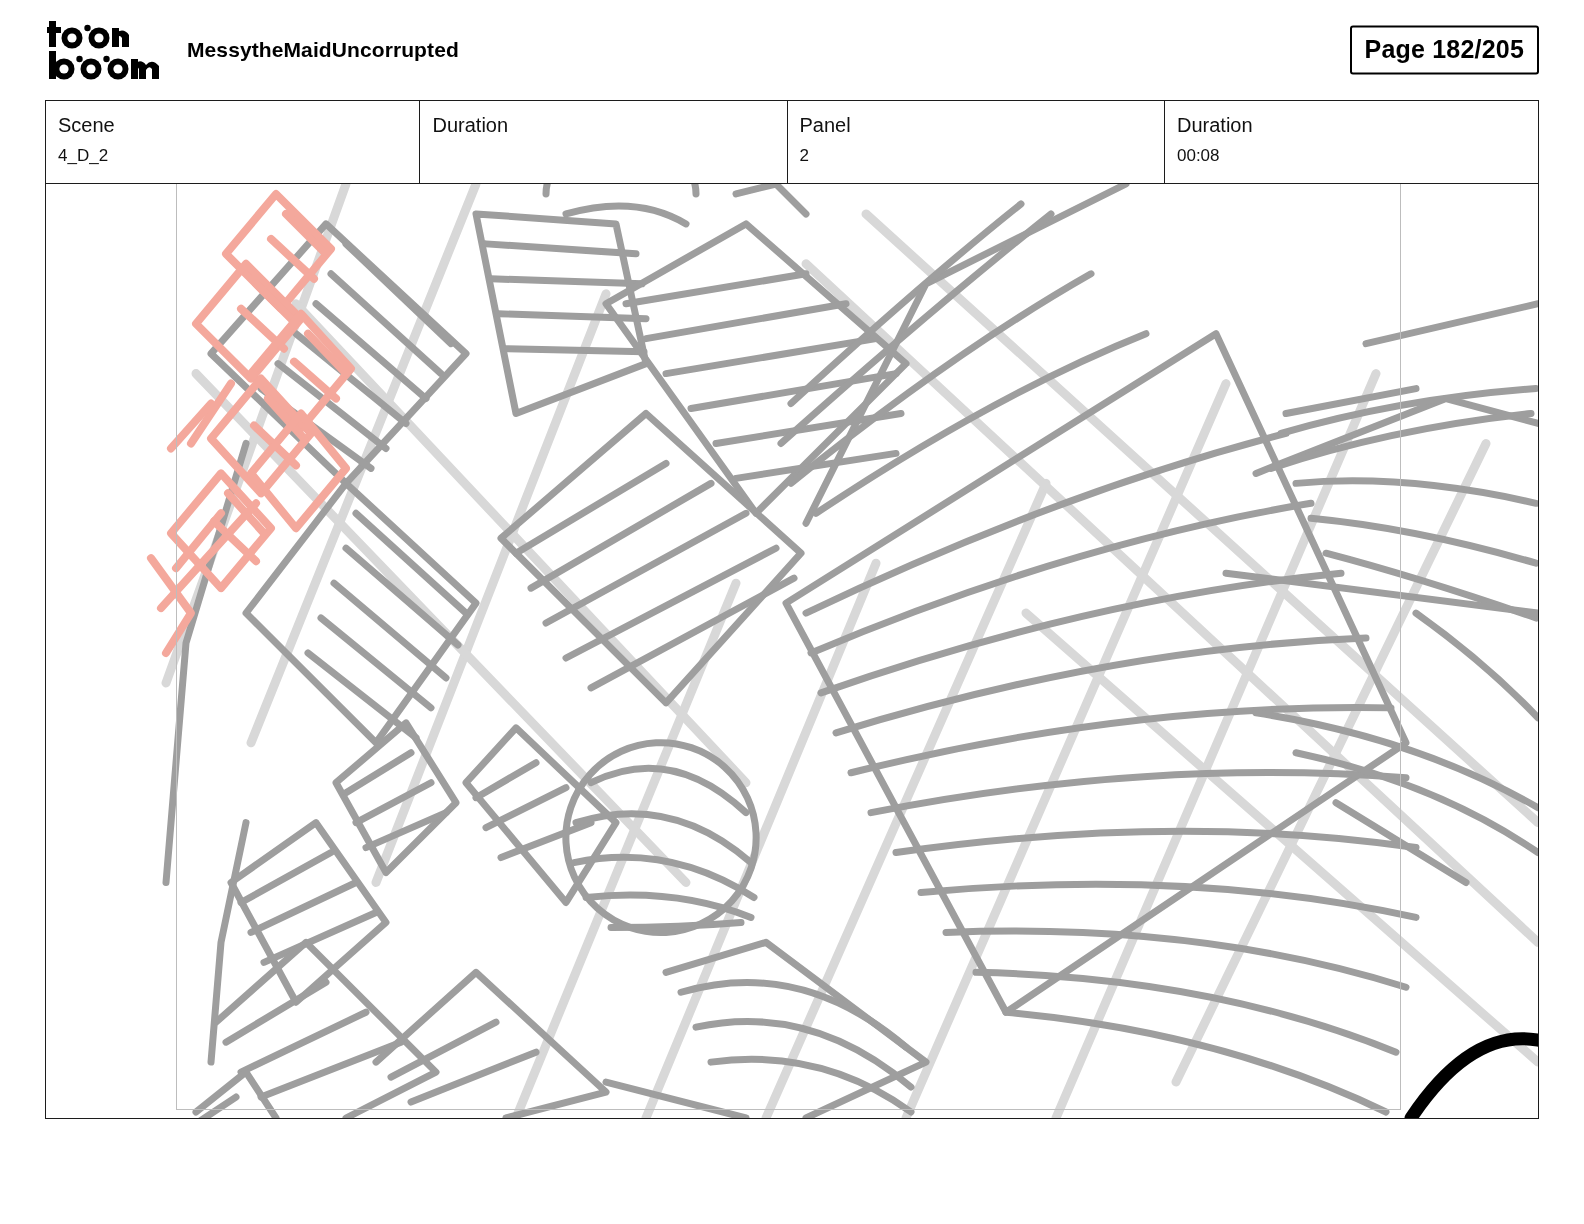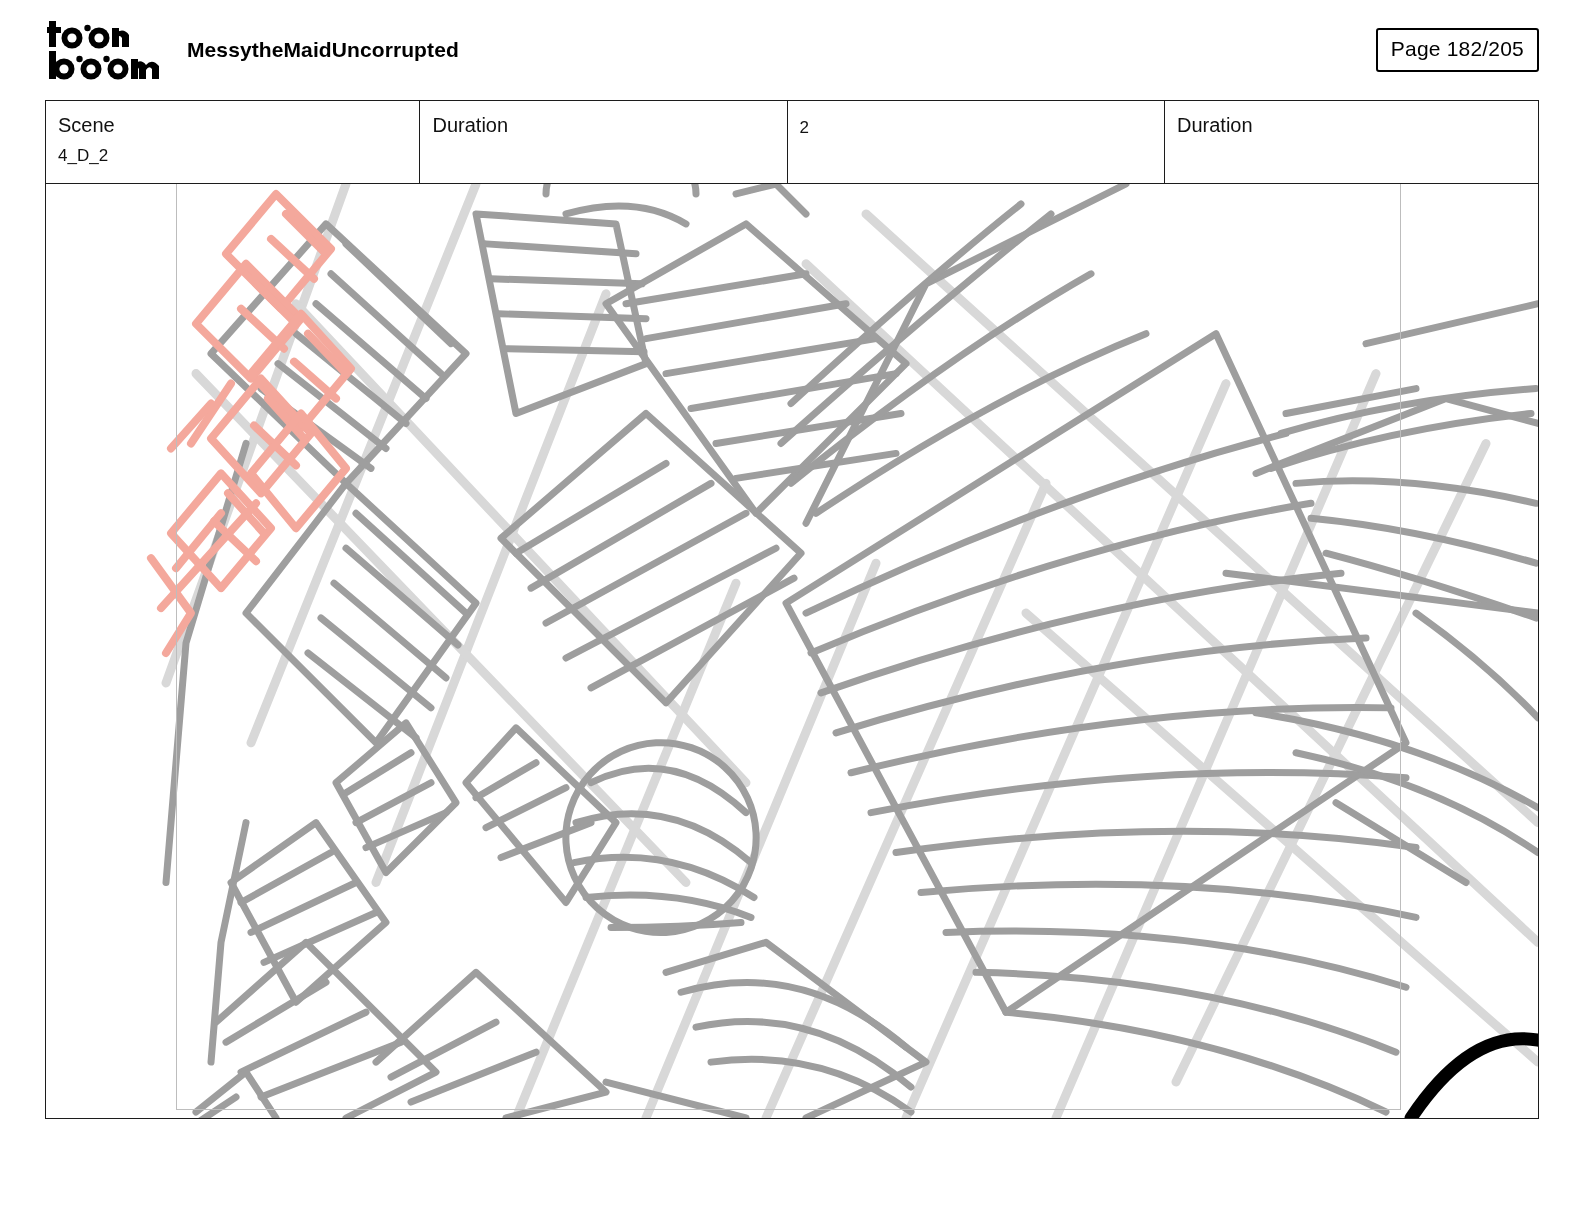--- a/index.html
+++ b/index.html
@@ -43,22 +43,22 @@
     white-space: nowrap;
   }
   .page-badge {
     position: absolute;
     right: 0;
     top: 50%;
     transform: translateY(-50%);
     border: 2px solid #000;
     border-radius: 3px;
     padding: 7px 13px 9px 13px;
-    font-size: 21px;
-    font-weight: normal;
+    font-size: 25px;
+    font-weight: bold;
     letter-spacing: 0.2px;
     background: #fff;
   }
 
   
   .meta-table {
     display: flex;
     border: 1px solid #1c1c1c;
     border-bottom: none;
     height: 83px;
@@ -153,24 +153,26 @@
 
   <div class="meta-table">
     <div class="meta-cell c1">
       <div class="meta-label">Scene</div>
       <div class="meta-value">4_D_2</div>
     </div>
     <div class="meta-cell c2">
       <div class="meta-label">Duration</div>
     </div>
     <div class="meta-cell c3">
+      <div class="meta-label">Panel</div>
       <div class="meta-value">2</div>
     </div>
     <div class="meta-cell c4">
       <div class="meta-label">Duration</div>
+      <div class="meta-value">00:08</div>
     </div>
   </div>
 
   <div class="panel-frame">
     <svg viewBox="0 0 1492 936" preserveAspectRatio="none">
 
       <g stroke="#d8d8d8" stroke-width="9" fill="none" stroke-linecap="round">
         <path d="M120 500 L300 0"></path>
         <path d="M205 560 L430 0"></path>
         <path d="M330 700 L560 110"></path>

